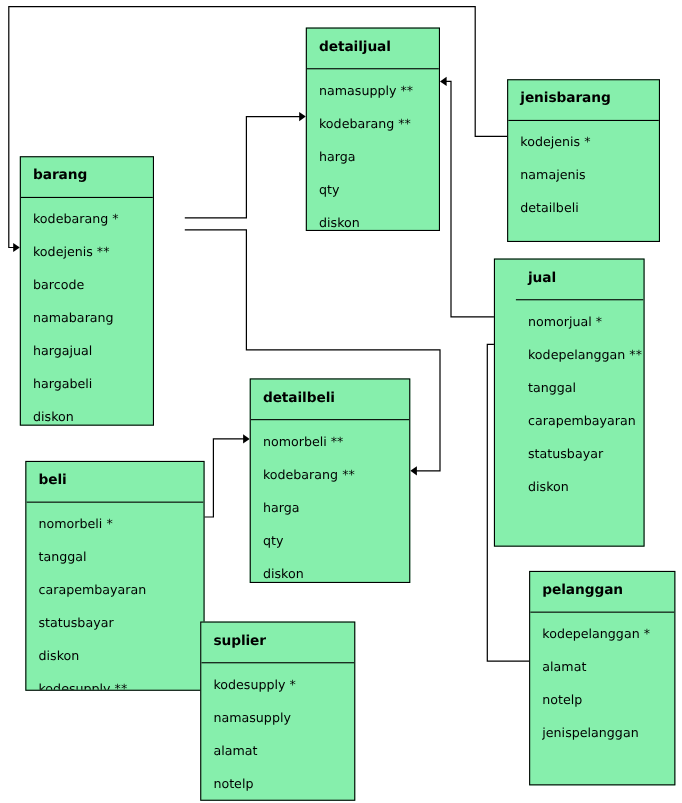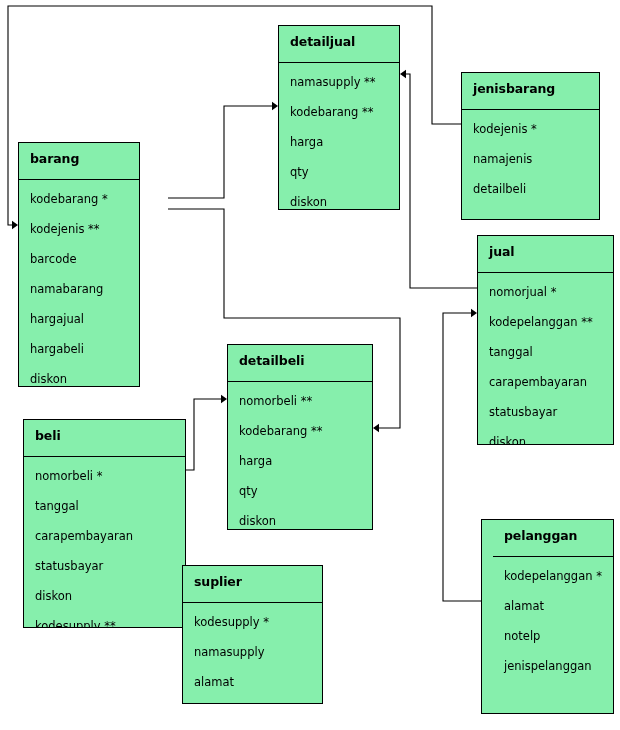--- a/index.html
+++ b/index.html
@@ -115,21 +115,21 @@
       </div>
       <div class="entity" style="left: 461px; top: 72px; width: 139px; height: 148px;">
         <div class="entity-title">jenisbarang</div>
         <div class="entity-divider"></div>
         <ul class="attr-list">
           <li class="attr attr-first">kodejenis *</li>
           <li class="attr">namajenis</li>
           <li class="attr">detailbeli</li>
         </ul>
       </div>
-      <div class="entity" style="left: 477px; top: 235px; width: 137px; height: 210px;">
+      <div class="entity" style="left: 449px; top: 235px; width: 137px; height: 262px; padding-left: 19px;">
         <div class="entity-title">jual</div>
         <div class="entity-divider"></div>
         <ul class="attr-list">
           <li class="attr attr-first">nomorjual *</li>
           <li class="attr">kodepelanggan **</li>
           <li class="attr">tanggal</li>
           <li class="attr">carapembayaran</li>
           <li class="attr">statusbayar</li>
           <li class="attr">diskon</li>
         </ul>
@@ -150,31 +150,31 @@
         <div class="entity-divider"></div>
         <ul class="attr-list">
           <li class="attr attr-first">nomorbeli *</li>
           <li class="attr">tanggal</li>
           <li class="attr">carapembayaran</li>
           <li class="attr">statusbayar</li>
           <li class="attr">diskon</li>
           <li class="attr">kodesupply **</li>
         </ul>
       </div>
-      <div class="entity" style="left: 182px; top: 565px; width: 141px; height: 139px;">
+      <div class="entity" style="left: 182px; top: 565px; width: 141px; height: 163px;">
         <div class="entity-title">suplier</div>
         <div class="entity-divider"></div>
         <ul class="attr-list">
           <li class="attr attr-first">kodesupply *</li>
           <li class="attr">namasupply</li>
           <li class="attr">alamat</li>
           <li class="attr">notelp</li>
         </ul>
       </div>
-      <div class="entity" style="left: 481px; top: 519px; width: 133px; height: 195px; padding-left: 11px;">
+      <div class="entity" style="left: 481px; top: 519px; width: 133px; height: 195px;">
         <div class="entity-title">pelanggan</div>
         <div class="entity-divider"></div>
         <ul class="attr-list">
           <li class="attr attr-first">kodepelanggan *</li>
           <li class="attr">alamat</li>
           <li class="attr">notelp</li>
           <li class="attr">jenispelanggan</li>
         </ul>
       </div>
     </div>

